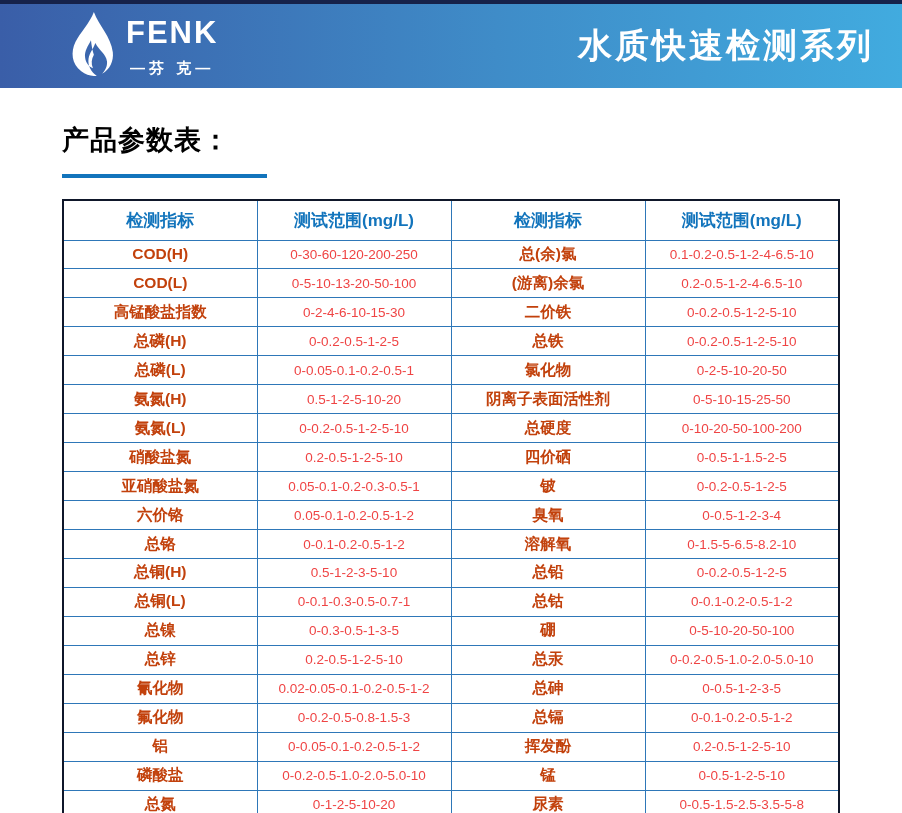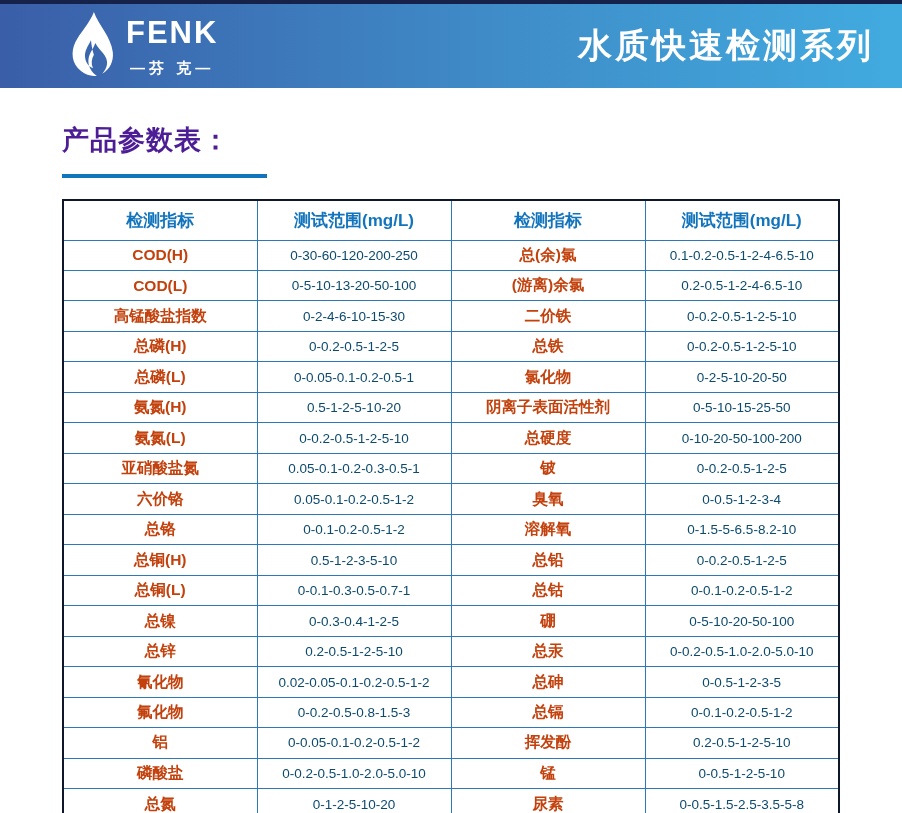--- a/index.html
+++ b/index.html
@@ -30,21 +30,21 @@
     color: #ffffff; font-size: 15px; font-weight: bold; letter-spacing: 4px; margin-top: 12px;
     white-space: nowrap;
   }
   .series-title {
     margin: 0; color: #ffffff; font-size: 34px; font-weight: bold; letter-spacing: 3px; text-align: center;
   }
 
   
   .section-heading {
     margin: 34px 0 16px 62px;
-    color: #4c1d95; font-size: 27px; font-weight: bold; letter-spacing: 1px;
+    color: #000000; font-size: 27px; font-weight: bold; letter-spacing: 1px;
   }
   .heading-underline {
     width: 205px; height: 4px; background: #1274bc; margin: 9px 0 0 62px;
   }
 
   
   .param-table {
     margin: 21px 0 0 62px;
     width: 778px; height: 622px;
     border-collapse: collapse;
@@ -56,21 +56,21 @@
     text-align: center; vertical-align: middle;
     padding: 0 4px;
     overflow: hidden; white-space: nowrap;
   }
   .param-table col { width: 25%; }
   .param-table thead th {
     height: 40px;
     color: #1274bc; font-size: 17px; font-weight: bold;
   }
   .cell-indicator { color: #c2410c; font-size: 15.5px; font-weight: bold; }
-  .cell-range { color: #0c4a6e; font-size: 13.5px; font-weight: normal; }
+  .cell-range { color: #ef4444; font-size: 13.5px; font-weight: normal; }
 </style>
 </head>
 <body>
 
 <div class="page">
 
   <div class="top-strip"></div>
 
   <header class="banner">
     <div class="logo">
@@ -160,20 +160,26 @@
             <td class="cell-indicator">阴离子表面活性剂</td>
             <td class="cell-range">0-5-10-15-25-50</td>
           </tr>
           <tr>
             <td class="cell-indicator">氨氮(L)</td>
             <td class="cell-range">0-0.2-0.5-1-2-5-10</td>
             <td class="cell-indicator">总硬度</td>
             <td class="cell-range">0-10-20-50-100-200</td>
           </tr>
           <tr>
+            <td class="cell-indicator">硝酸盐氮</td>
+            <td class="cell-range">0.2-0.5-1-2-5-10</td>
+            <td class="cell-indicator">四价硒</td>
+            <td class="cell-range">0-0.5-1-1.5-2-5</td>
+          </tr>
+          <tr>
             <td class="cell-indicator">亚硝酸盐氮</td>
             <td class="cell-range">0.05-0.1-0.2-0.3-0.5-1</td>
             <td class="cell-indicator">铍</td>
             <td class="cell-range">0-0.2-0.5-1-2-5</td>
           </tr>
           <tr>
             <td class="cell-indicator">六价铬</td>
             <td class="cell-range">0.05-0.1-0.2-0.5-1-2</td>
             <td class="cell-indicator">臭氧</td>
             <td class="cell-range">0-0.5-1-2-3-4</td>
@@ -191,21 +197,21 @@
             <td class="cell-range">0-0.2-0.5-1-2-5</td>
           </tr>
           <tr>
             <td class="cell-indicator">总铜(L)</td>
             <td class="cell-range">0-0.1-0.3-0.5-0.7-1</td>
             <td class="cell-indicator">总钴</td>
             <td class="cell-range">0-0.1-0.2-0.5-1-2</td>
           </tr>
           <tr>
             <td class="cell-indicator">总镍</td>
-            <td class="cell-range">0-0.3-0.4-1-2-5</td>
+            <td class="cell-range">0-0.3-0.5-1-3-5</td>
             <td class="cell-indicator">硼</td>
             <td class="cell-range">0-5-10-20-50-100</td>
           </tr>
           <tr>
             <td class="cell-indicator">总锌</td>
             <td class="cell-range">0.2-0.5-1-2-5-10</td>
             <td class="cell-indicator">总汞</td>
             <td class="cell-range">0-0.2-0.5-1.0-2.0-5.0-10</td>
           </tr>
           <tr>

